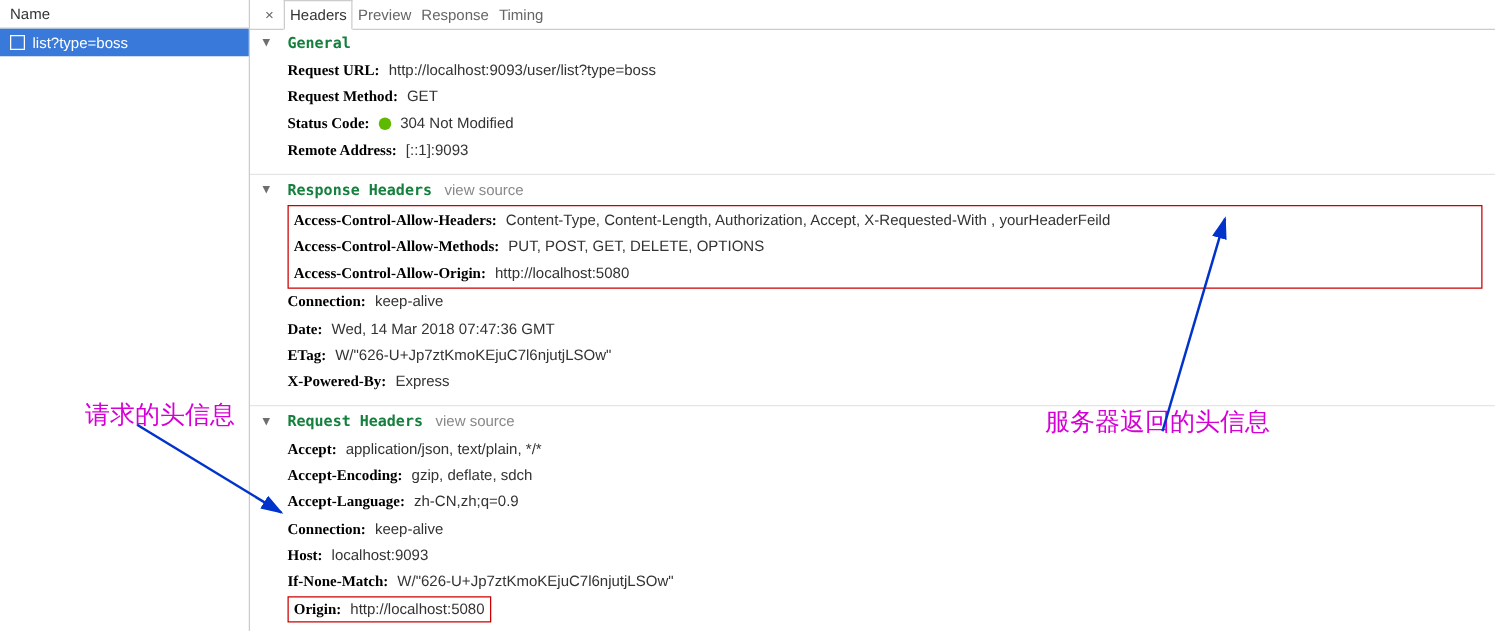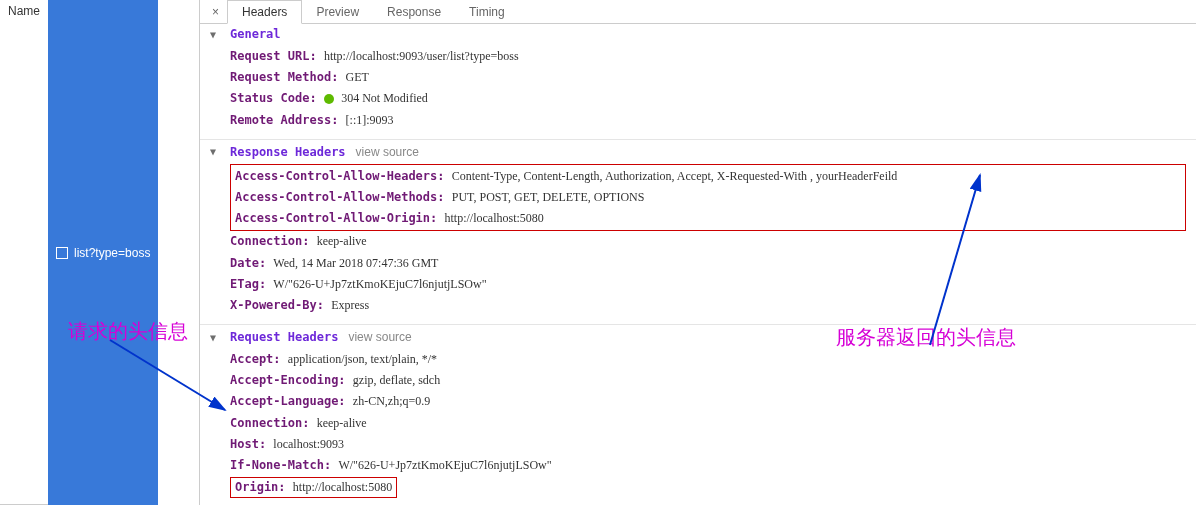--- a/index.html
+++ b/index.html
@@ -10,20 +10,21 @@
       background: #fff;
       display: flex;
       width: 1196px;
       height: 505px;
       overflow: hidden;
     }
     .left-panel {
       width: 200px;
       border-right: 1px solid #ccc;
       display: flex;
+      flex-direction: column;
     }
     .left-header {
       padding: 4px 8px;
       border-bottom: 1px solid #ccc;
       color: #333;
     }
     .request-item {
       background: #3879D9;
       color: #fff;
       padding: 4px 8px;
@@ -49,21 +50,21 @@
       align-items: center;
       border-bottom: 1px solid #ccc;
       padding-left: 4px;
     }
     .close-btn {
       padding: 4px 8px;
       color: #666;
       cursor: pointer;
     }
     .tab {
-      padding: 4px 14px;
+      padding: 4px 4px;
       color: #666;
       cursor: pointer;
     }
     .tab.active {
       color: #333;
       border: 1px solid #ccc;
       border-bottom: 1px solid #fff;
       margin-bottom: -1px;
       background: #fff;
     }
@@ -82,41 +83,42 @@
       color: #333;
     }
     .section-title .caret {
       color: #6e6e6e;
       font-size: 10px;
       display: inline-block;
       width: 10px;
     }
     .section-title b {
       font-weight: bold;
-      color: #6d28d9;
+      color: #15803d;
     }
     .view-source {
       color: #888;
       font-weight: normal;
       font-family: -apple-system, BlinkMacSystemFont, "Segoe UI", Arial, sans-serif;
     }
     .section-body {
       padding: 2px 0 6px 30px;
     }
     .row {
       padding: 1px 0;
       line-height: 1.6;
     }
     .row b {
       font-weight: bold;
-      color: #701a75;
+      color: #000000;
+      font-family: Liberation Serif, serif;
     }
     .row .val {
       color: #333;
-      font-family: Liberation Serif, serif;
+      font-family: Liberation Sans, sans-serif;
     }
     .status-dot {
       display: inline-block;
       width: 10px;
       height: 10px;
       border-radius: 50%;
       background: #5eba00;
       vertical-align: middle;
     }
     .red-box-1 {

